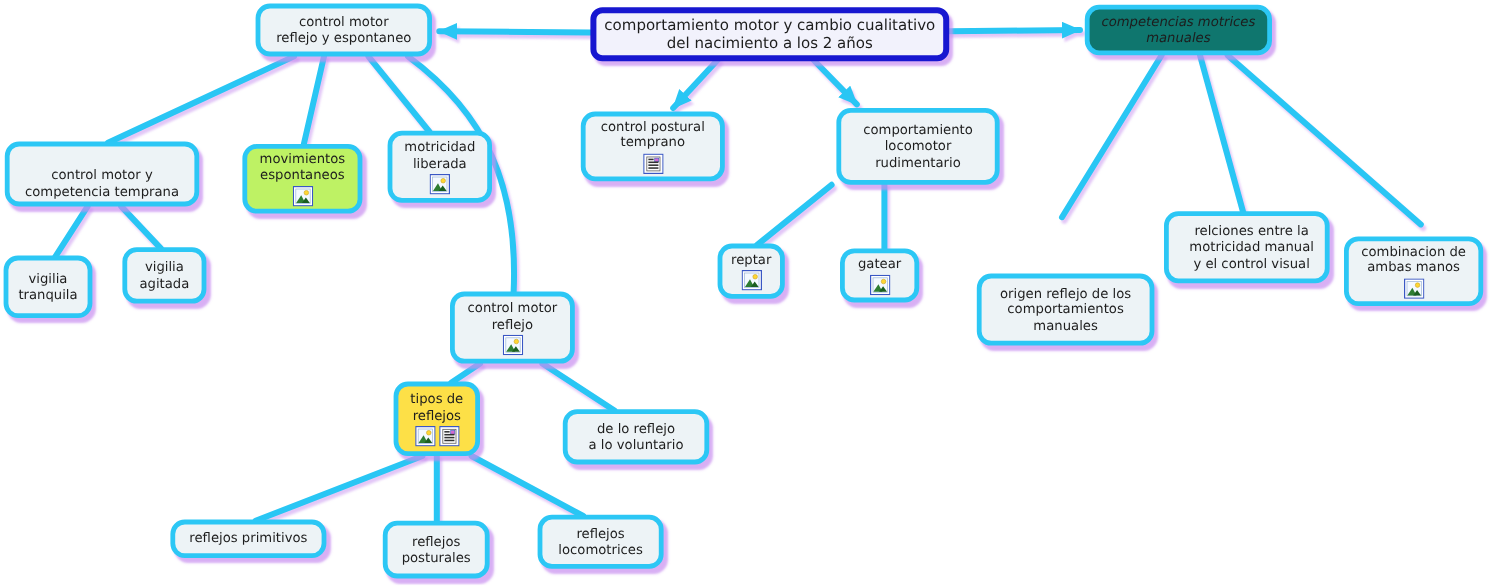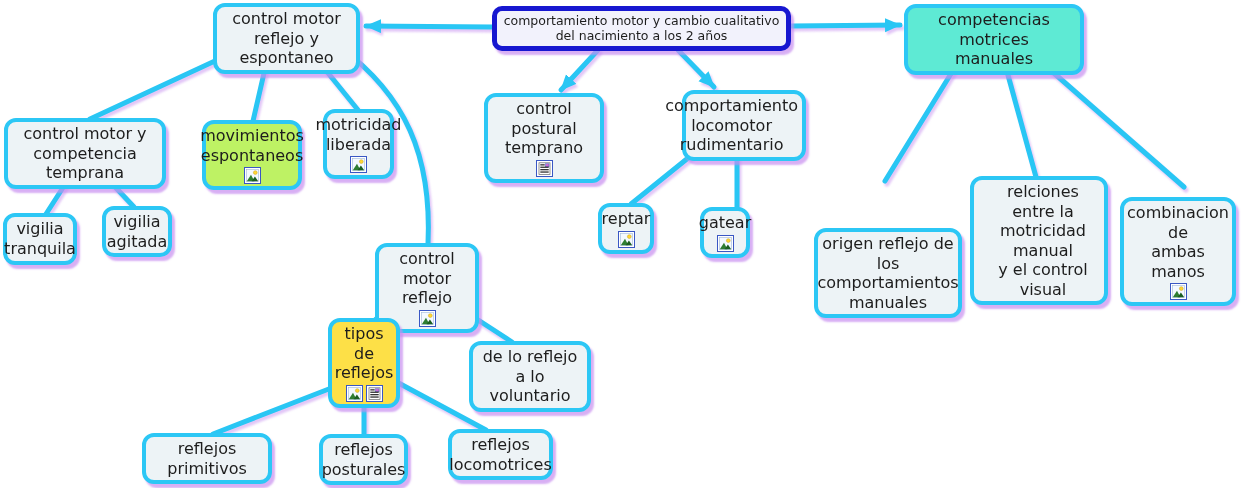--- a/index.html
+++ b/index.html
@@ -7,21 +7,21 @@
     position:relative; width:1243px; height:488px; background:#ffffff;
     font-family:"DejaVu Sans","Liberation Sans",sans-serif; overflow:hidden;
   }
   svg.edge-layer { position:absolute; left:0; top:0; width:1243px; height:488px; }
   .edge-group { filter: drop-shadow(2px 3px 1px rgba(203,152,240,0.55)); }
   .node {
     position:absolute; box-sizing:border-box;
     display:flex; flex-direction:column; align-items:center; justify-content:center;
     text-align:center; border-style:solid; border-width:4px; border-radius:12px;
     box-shadow:3px 4px 2px rgba(199,141,240,0.7);
-    font-size:16px; line-height:1.22; color:#1d1d1d; padding:2px 4px;
+    font-size:11px; line-height:1.22; color:#1d1d1d; padding:2px 4px;
     cursor:default;
   }
   .node.root { border-width:5px; border-radius:10px; font-size:12.5px; }
   .node .label { white-space:pre-line; }
   .icons-row { display:flex; gap:3px; margin-top:2px; }
   .icon { width:17px; height:17px; display:block; }
 </style>
 </head>
 <body>
 
@@ -57,42 +57,42 @@
   </svg>
   <div id="nodes">
       <div class="node root" style="left: 492px; top: 6px; width: 299px; min-height: 44px; background: rgb(242, 242, 252); border-color: rgb(23, 23, 208); color: rgb(29, 29, 29);">
         <div class="label">comportamiento motor y cambio cualitativo
 del nacimiento a los 2 años</div>
       </div>
       <div class="node" style="left: 213px; top: 3px; width: 147px; min-height: 44px; background: rgb(237, 243, 246); border-color: rgb(44, 199, 245); color: rgb(29, 29, 29);">
         <div class="label">control motor
 reflejo y espontaneo</div>
       </div>
-      <div class="node" style="left: 904px; top: 4px; width: 180px; min-height: 42px; background: #5eead4; border-color: rgb(44, 199, 245); color: rgb(29, 29, 29);">
+      <div class="node" style="left: 904px; top: 4px; width: 156px; min-height: 42px; background: #0f766e; border-color: rgb(44, 199, 245); color: rgb(29, 29, 29); font-style: italic;">
         <div class="label">competencias motrices
 manuales</div>
       </div>
       <div class="node" style="left: 484px; top: 93px; width: 120px; min-height: 57px; background: rgb(237, 243, 246); border-color: rgb(44, 199, 245); color: rgb(29, 29, 29);">
         <div class="label">control postural
 temprano</div>
         <div class="icons-row">
           <span>
             <svg class="icon" viewBox="0 0 17 17">
               <rect x="0.5" y="0.5" width="16" height="16" fill="#ffffff" stroke="#3a57c4"></rect>
               <rect x="3" y="2.8" width="11" height="11.6" fill="#ffffff" stroke="#666666" stroke-width="0.7"></rect>
               <rect x="9.6" y="3.8" width="3.4" height="3" fill="#d46ad0" stroke="#3a57c4" stroke-width="0.5"></rect>
               <rect x="4.3" y="4.2" width="4.4" height="1.3" fill="#333333"></rect>
               <rect x="4.3" y="6.6" width="8.4" height="1.3" fill="#333333"></rect>
               <rect x="4.3" y="9.0" width="8.4" height="1.3" fill="#333333"></rect>
               <rect x="4.3" y="11.4" width="8.4" height="1.3" fill="#333333"></rect>
             </svg>
           </span>
         </div>
       </div>
-      <div class="node" style="left: 682px; top: 90px; width: 124px; min-height: 64px; background: rgb(237, 243, 246); border-color: rgb(44, 199, 245); color: rgb(29, 29, 29); align-items: flex-end;">
+      <div class="node" style="left: 697px; top: 90px; width: 136px; min-height: 64px; background: rgb(237, 243, 246); border-color: rgb(44, 199, 245); color: rgb(29, 29, 29);">
         <div class="label">comportamiento
 locomotor
 rudimentario</div>
       </div>
       <div class="node" style="left: 4px; top: 118px; width: 162px; min-height: 54px; background: rgb(237, 243, 246); border-color: rgb(44, 199, 245); color: rgb(29, 29, 29); justify-content: flex-end;">
         <div class="label">control motor y
 competencia temprana</div>
       </div>
       <div class="node" style="left: 202px; top: 120px; width: 100px; min-height: 56px; background: #bef264; border-color: rgb(44, 199, 245); color: rgb(29, 29, 29);">
         <div class="label">movimientos
@@ -102,21 +102,21 @@
             <svg class="icon" viewBox="0 0 17 17">
               <rect x="0.5" y="0.5" width="16" height="16" fill="#ffffff" stroke="#3a57c4"></rect>
               <rect x="2.5" y="2.5" width="12" height="12" fill="#f4f9ff" stroke="#9db6d8" stroke-width="0.6"></rect>
               <circle cx="11.3" cy="5.6" r="1.9" fill="#ffd633" stroke="#c9a227" stroke-width="0.5"></circle>
               <polygon points="2.8,14.2 7,7.8 10.4,14.2" fill="#2e7d32"></polygon>
               <polygon points="7.6,14.2 10.9,9.6 14.2,14.2" fill="#1b5e20"></polygon>
             </svg>
           </span>
         </div>
       </div>
-      <div class="node" style="left: 323px; top: 109px; width: 71px; min-height: 60px; background: rgb(237, 243, 246); border-color: rgb(44, 199, 245); color: rgb(29, 29, 29);">
+      <div class="node" style="left: 323px; top: 109px; width: 87px; min-height: 60px; background: rgb(237, 243, 246); border-color: rgb(44, 199, 245); color: rgb(29, 29, 29);">
         <div class="label">motricidad
 liberada</div>
         <div class="icons-row">
           <span>
             <svg class="icon" viewBox="0 0 17 17">
               <rect x="0.5" y="0.5" width="16" height="16" fill="#ffffff" stroke="#3a57c4"></rect>
               <rect x="2.5" y="2.5" width="12" height="12" fill="#f4f9ff" stroke="#9db6d8" stroke-width="0.6"></rect>
               <circle cx="11.3" cy="5.6" r="1.9" fill="#ffd633" stroke="#c9a227" stroke-width="0.5"></circle>
               <polygon points="2.8,14.2 7,7.8 10.4,14.2" fill="#2e7d32"></polygon>
               <polygon points="7.6,14.2 10.9,9.6 14.2,14.2" fill="#1b5e20"></polygon>
@@ -195,21 +195,21 @@
             <svg class="icon" viewBox="0 0 17 17">
               <rect x="0.5" y="0.5" width="16" height="16" fill="#ffffff" stroke="#3a57c4"></rect>
               <rect x="2.5" y="2.5" width="12" height="12" fill="#f4f9ff" stroke="#9db6d8" stroke-width="0.6"></rect>
               <circle cx="11.3" cy="5.6" r="1.9" fill="#ffd633" stroke="#c9a227" stroke-width="0.5"></circle>
               <polygon points="2.8,14.2 7,7.8 10.4,14.2" fill="#2e7d32"></polygon>
               <polygon points="7.6,14.2 10.9,9.6 14.2,14.2" fill="#1b5e20"></polygon>
             </svg>
           </span>
         </div>
       </div>
-      <div class="node" style="left: 700px; top: 207px; width: 50px; min-height: 45px; background: rgb(237, 243, 246); border-color: rgb(44, 199, 245); color: rgb(29, 29, 29);">
+      <div class="node" style="left: 700px; top: 207px; width: 66px; min-height: 45px; background: rgb(237, 243, 246); border-color: rgb(44, 199, 245); color: rgb(29, 29, 29);">
         <div class="label">gatear</div>
         <div class="icons-row">
           <span>
             <svg class="icon" viewBox="0 0 17 17">
               <rect x="0.5" y="0.5" width="16" height="16" fill="#ffffff" stroke="#3a57c4"></rect>
               <rect x="2.5" y="2.5" width="12" height="12" fill="#f4f9ff" stroke="#9db6d8" stroke-width="0.6"></rect>
               <circle cx="11.3" cy="5.6" r="1.9" fill="#ffd633" stroke="#c9a227" stroke-width="0.5"></circle>
               <polygon points="2.8,14.2 7,7.8 10.4,14.2" fill="#2e7d32"></polygon>
               <polygon points="7.6,14.2 10.9,9.6 14.2,14.2" fill="#1b5e20"></polygon>
             </svg>

